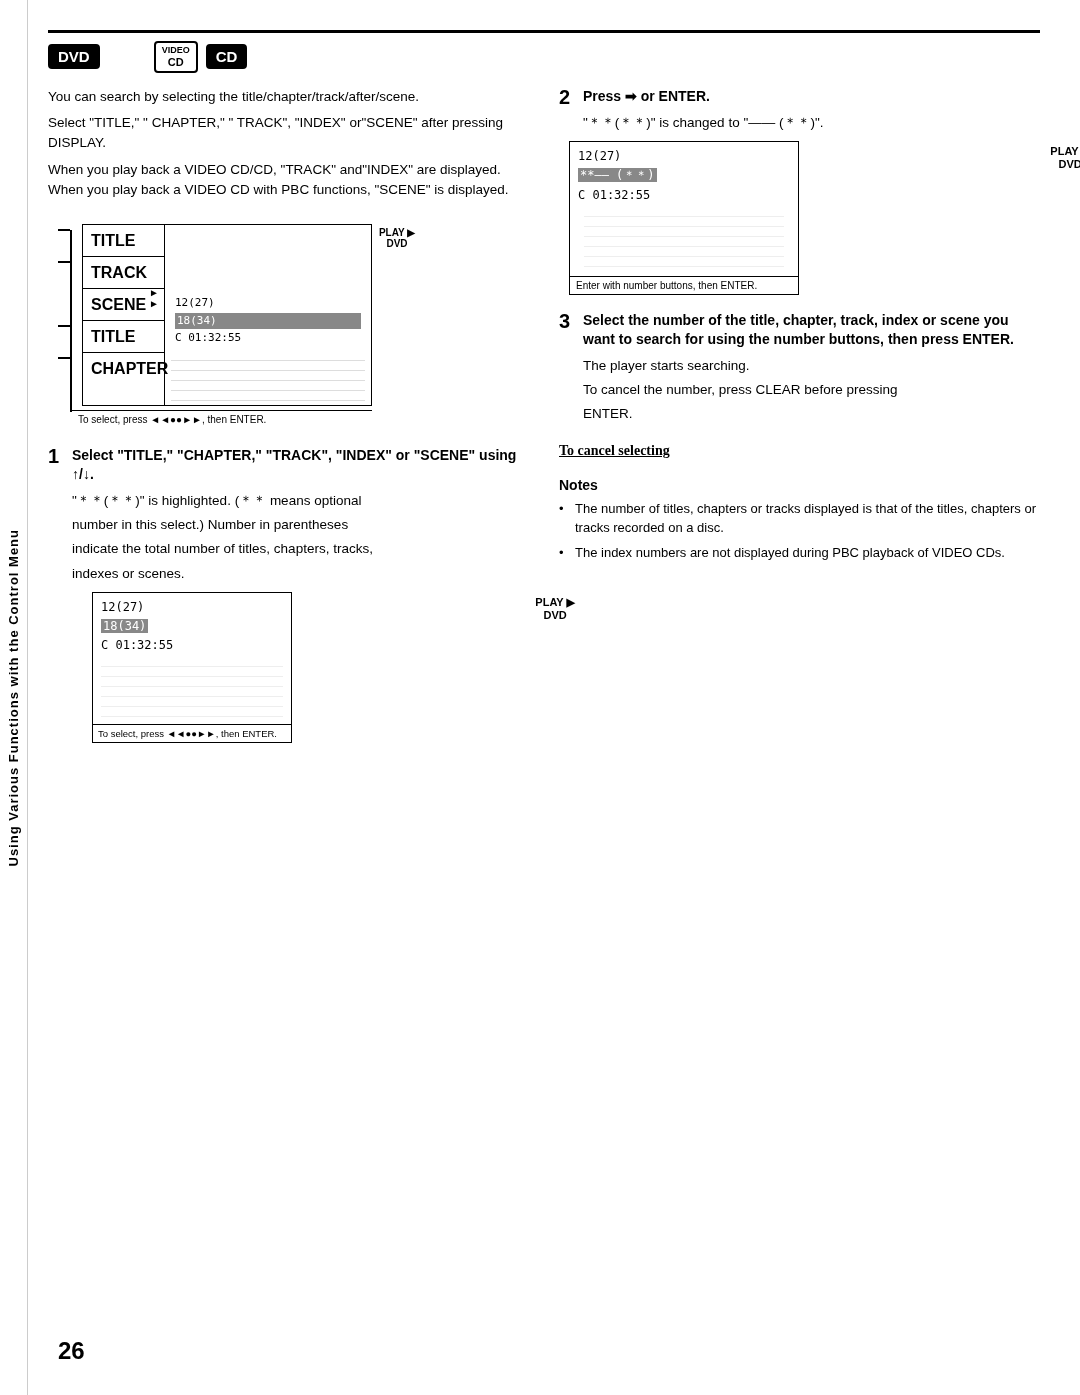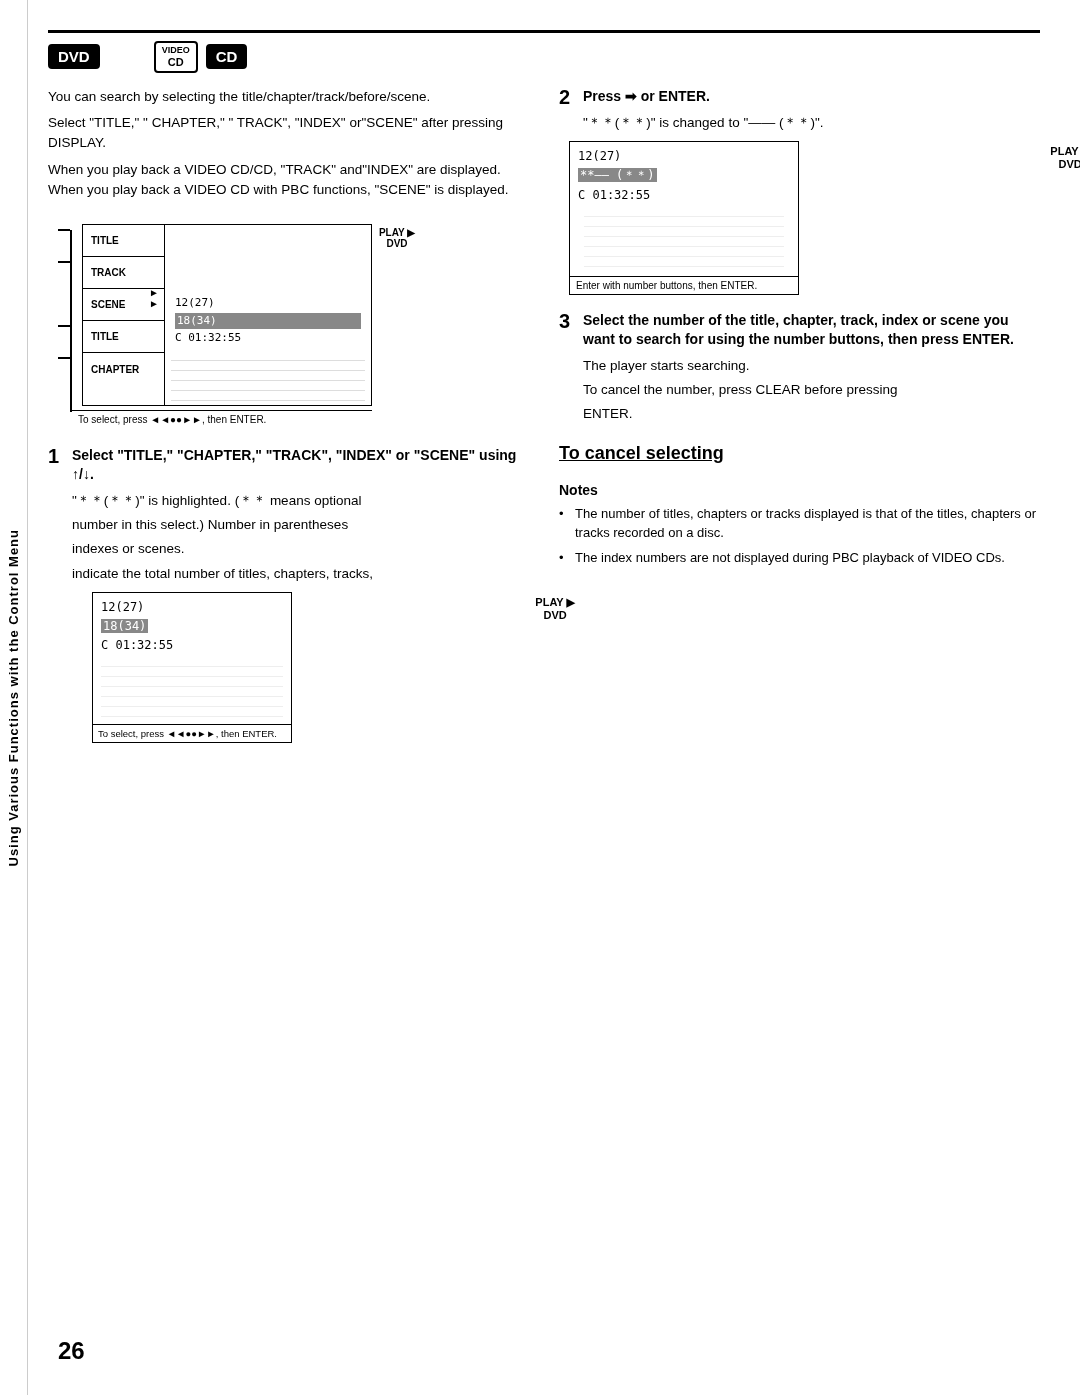--- a/index.html
+++ b/index.html
@@ -176,24 +176,25 @@
     .step-body p {
       margin-bottom: 4px;
     }
 
     
     .cancel-section {
       margin-top: 18px;
     }
 
     .cancel-title {
-      font-size: 18px;
+      font-size: 14px;
       font-weight: bold;
       text-decoration: underline;
       margin-bottom: 4px;
+      font-family: Liberation Serif, serif;
     }
 
     
     .notes-section {
       margin-top: 18px;
     }
 
     .notes-title {
       font-size: 14px;
       font-weight: bold;
@@ -223,21 +224,21 @@
       margin: 10px 0 4px 10px;
     }
 
     .fd-labels {
       border-right: 1px solid #000;
       width: 82px;
     }
 
     .fd-label {
       padding: 0 8px;
-      font-size: 10px;
+      font-size: 16px;
       font-weight: bold;
       border-bottom: 1px solid #000;
       height: 32px;
       display: flex;
       align-items: center;
     }
 
     .fd-label:last-child {
       border-bottom: none;
     }
@@ -386,21 +387,21 @@
         <span>CD</span>
       </span>
       <span class="badge-cd">CD</span>
     </div>
 
     <div class="two-col">
 
       <div class="col-left">
 
         <div class="intro-text">
-          <p><span>You can search by selecting the title/chapter/track/</span><span>before/scene.</span></p>
+          <p><span>You can search by selecting the title/chapter/track/</span><span>after/scene.</span></p>
           <p><span>Select "TITLE," " CHAPTER," " TRACK", "INDEX" or</span><span>"SCENE" after pressing DISPLAY.</span></p>
           <p><span>When you play back a VIDEO CD/CD, "TRACK" and</span><span>"INDEX" are displayed.  When you play back a VIDEO</span> <span>CD with PBC functions, "SCENE" is displayed.</span></p>
         </div>
 
         <div class="diagram-wrapper" style="align-items:stretch; margin-left:10px;">
 
           <div style="display:flex; flex-direction:column; margin-right:0; position:relative; width:14px;">
             <div style="width:2px; background:#000; position:absolute; left:12px; top:16px; bottom:16px;"></div>
             <div style="height:32px; display:flex; align-items:center;">
                 <div style="width:12px; height:2px; background:#000;"></div>
@@ -455,22 +456,22 @@
         </div>
 
         <div class="step" style="margin-top:18px;">
           <div class="step-header">
             <span class="step-number">1</span>
             <span class="step-title">Select "TITLE," "CHAPTER," "TRACK", "INDEX" or "SCENE" using ↑/↓.</span>
           </div>
           <div class="step-body">
             <p>"＊＊(＊＊)" is highlighted.  (＊＊ means optional</p>
             <p>number in this select.)  Number in parentheses</p>
+            <p>indicate the total number of titles, chapters, tracks,</p>
             <p>indexes or scenes.</p>
-            <p>indicate the total number of titles, chapters, tracks,</p>
           </div>
 
           <div style="position:relative; margin: 8px 0 4px 24px;">
             <div class="small-screen">
               <div class="small-screen-inner">
                 <div class="small-screen-rows">
                   <div style="display:flex; gap:4px;">
                     <span>12(27)</span>
                   </div>
                   <div>

